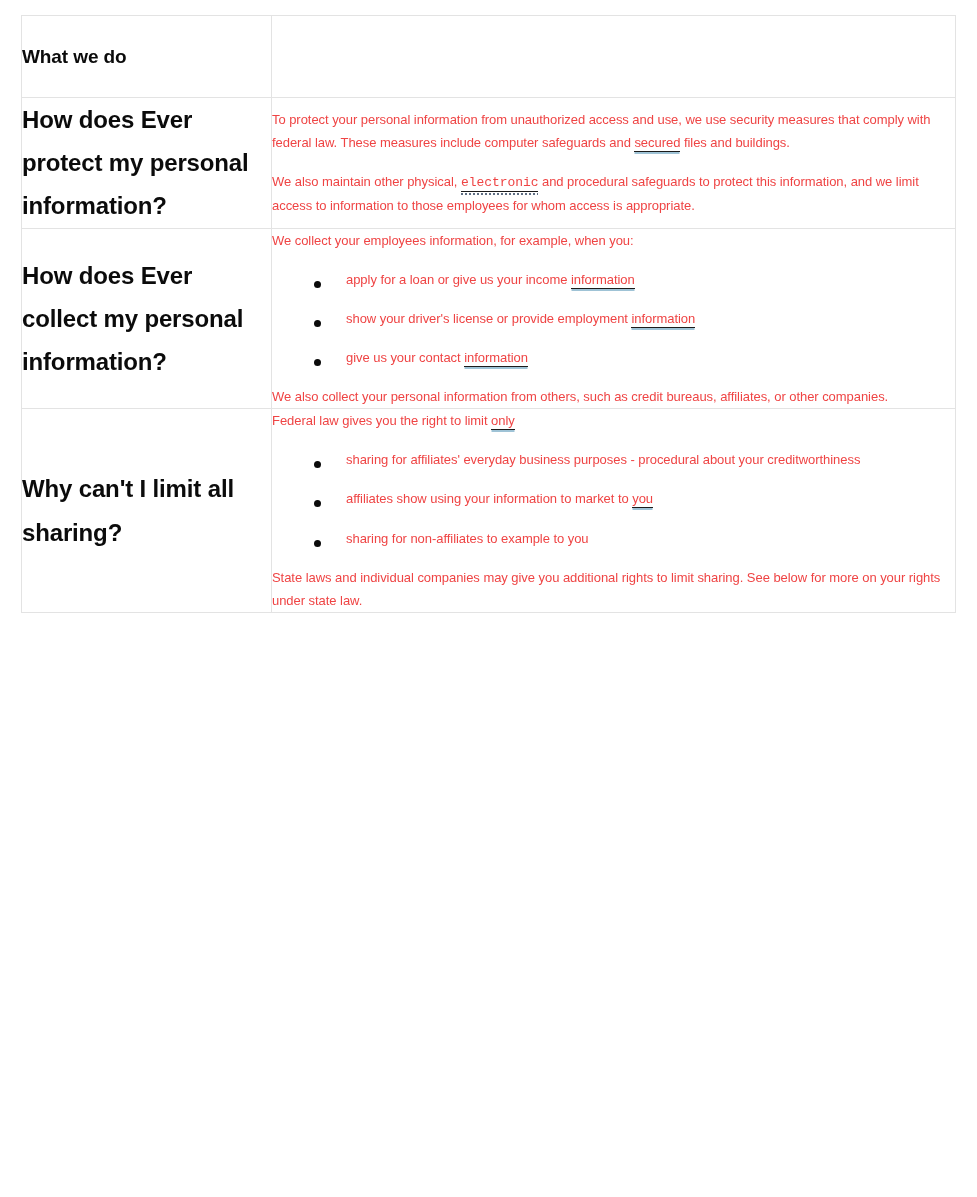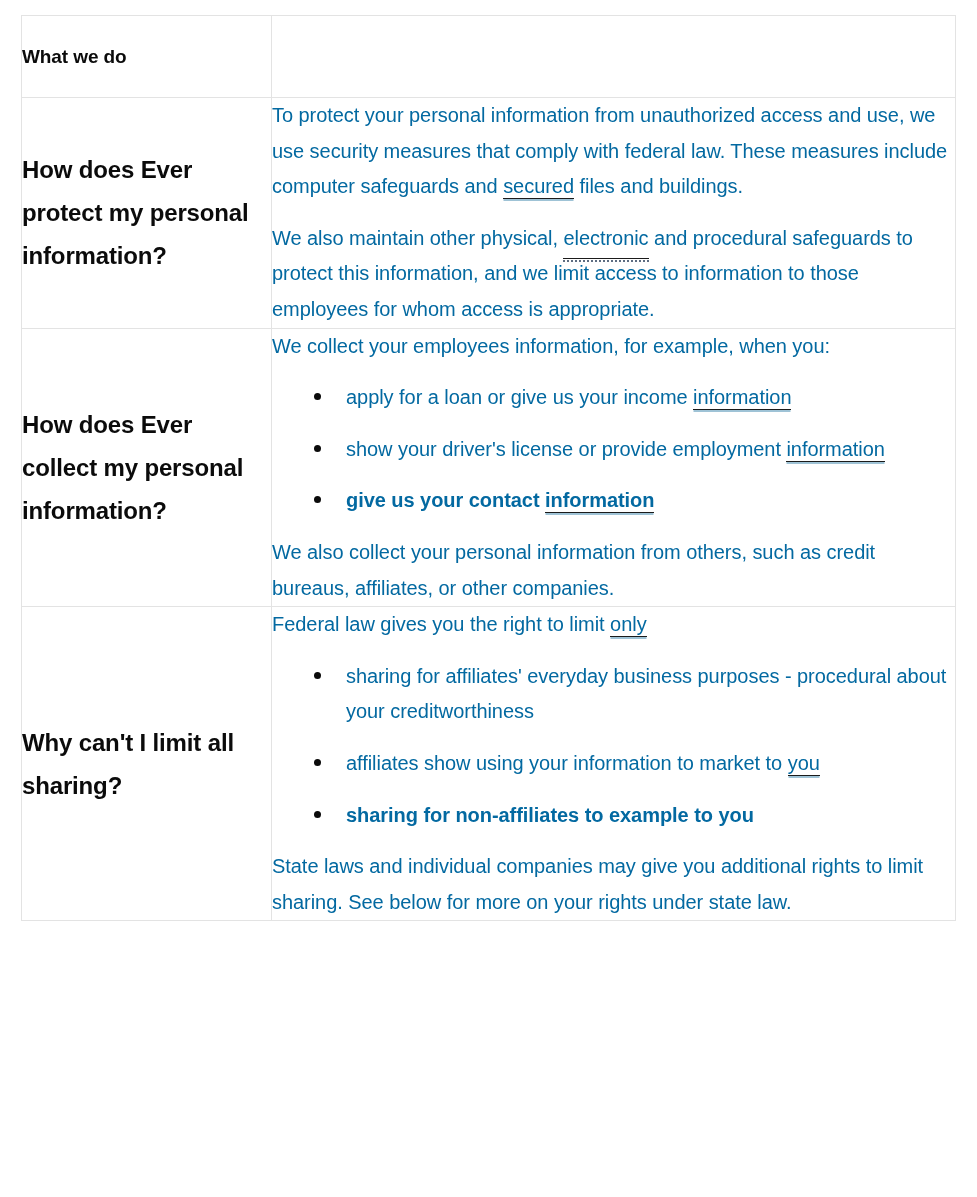--- a/index.html
+++ b/index.html
@@ -69,42 +69,42 @@
     letter-spacing: -0.15px;
     color: #0b0b0b;
   }
 
   
   td.body-cell {
     padding: 18px 20px 18px 16px;
     vertical-align: middle;
   }
   .body-block {
-    font-size: 20px;
+    font-size: 13px;
     line-height: 1.78;
-    color: #0369a1;
+    color: #ef4444;
     letter-spacing: -0.05px;
   }
   .body-block p {
     margin: 0 0 16px 0;
   }
   .body-block p:last-child { margin-bottom: 0; }
 
   ul.bullets {
     margin: 16px 0 16px 0;
     padding: 0 0 0 42px;
     list-style: none;
   }
   ul.bullets li {
     position: relative;
     margin: 0 0 16px 0;
     padding-left: 32px;
     line-height: 1.78;
   }
-  ul.bullets li:last-child { margin-bottom: 0; font-weight: bold; }
+  ul.bullets li:last-child { margin-bottom: 0; }
   ul.bullets li::before {
     content: "";
     position: absolute;
     left: 0;
     top: 13px;
     width: 7px;
     height: 7px;
     border-radius: 50%;
     background: #0b0b0b;
   }
@@ -115,21 +115,22 @@
     color: inherit;
     border-bottom: 1.5px solid #1b1b1b;
     box-shadow: 0 2.5px 0 -0.5px #9fc3d6;
     padding-bottom: 1px;
   }
   .u-spell {
     text-decoration: none;
     color: inherit;
     border-bottom: 1.5px solid #1b1b1b;
     position: relative;
-    padding-bottom: 9px;
+    padding-bottom: 1px;
+    font-family: Liberation Mono, monospace;
   }
   .u-spell::after {
     content: "";
     position: absolute;
     left: 0;
     right: 0;
     bottom: -4px;
     height: 2px;
     background-image: linear-gradient(to right, #5e6d82 0 2px, transparent 2px 4px);
     background-size: 4px 2px;

